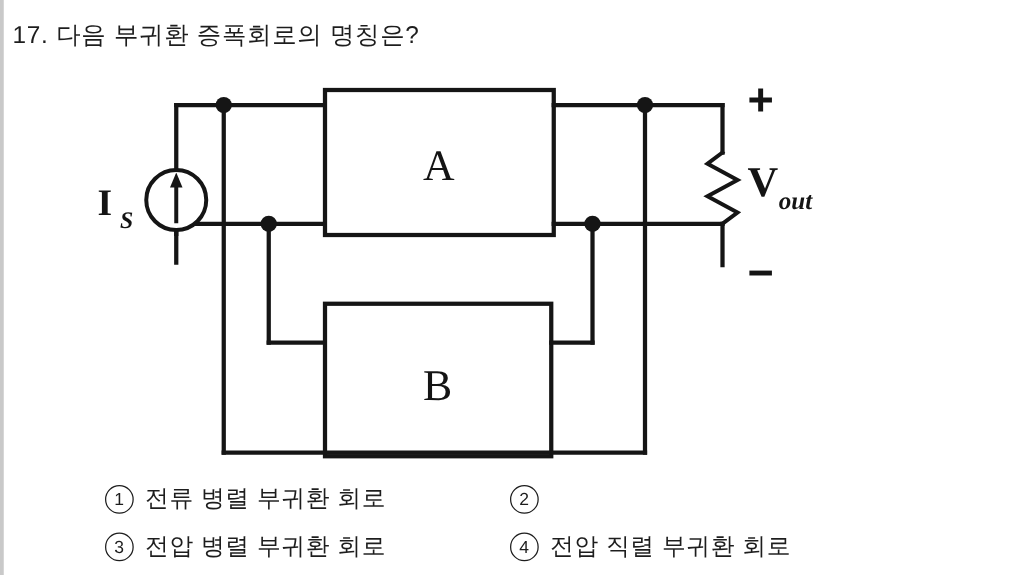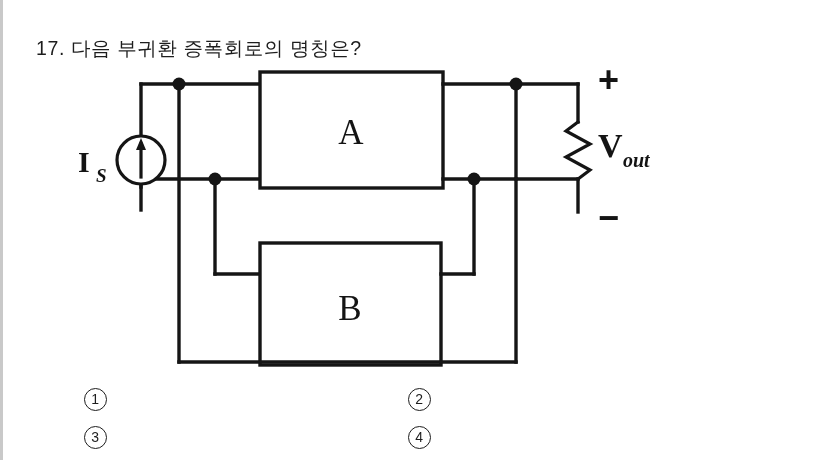--- a/index.html
+++ b/index.html
@@ -26,27 +26,26 @@
   .edge-bar {
     position: absolute;
     left: 0;
     top: 0;
     width: 3px;
     height: 460px;
     background: #c9c9c9;
   }
   .question-line {
     position: absolute;
-    left: 36px;
+    left: 10px;
     top: 14px;
     font-size: 19.5px;
     letter-spacing: 0.6px;
     white-space: nowrap;
     color: #1d1d1d;
-    margin-top: 21px;
   }
   .diagram {
     position: absolute;
     left: 0;
     top: 52px;
     width: 826px;
     height: 330px;
   }
   .answers {
     position: absolute;
@@ -165,30 +164,33 @@
       <text class="lbl-vout" x="598" y="105" font-size="34" font-weight="bold" fill="#141414">V</text>
       <text class="lbl-vout" x="623" y="115" font-size="20" font-weight="bold" font-style="italic" fill="#141414">out</text>
     </svg>
   </div>
 
   <div class="answers">
 
     <div class="answer-row row1">
       <div class="answer-cell col1">
         <span class="marker">1</span>
+        <span class="opt-text">전류  병렬  부귀환  회로</span>
       </div>
       <div class="answer-cell col2">
         <span class="marker">2</span>
       </div>
     </div>
 
     <div class="answer-row row2">
       <div class="answer-cell col1">
         <span class="marker">3</span>
+        <span class="opt-text">전압  병렬  부귀환  회로</span>
       </div>
       <div class="answer-cell col2">
         <span class="marker">4</span>
+        <span class="opt-text">전압  직렬  부귀환  회로</span>
       </div>
     </div>
 
   </div>
 
 </div>
 
 </body></html>

